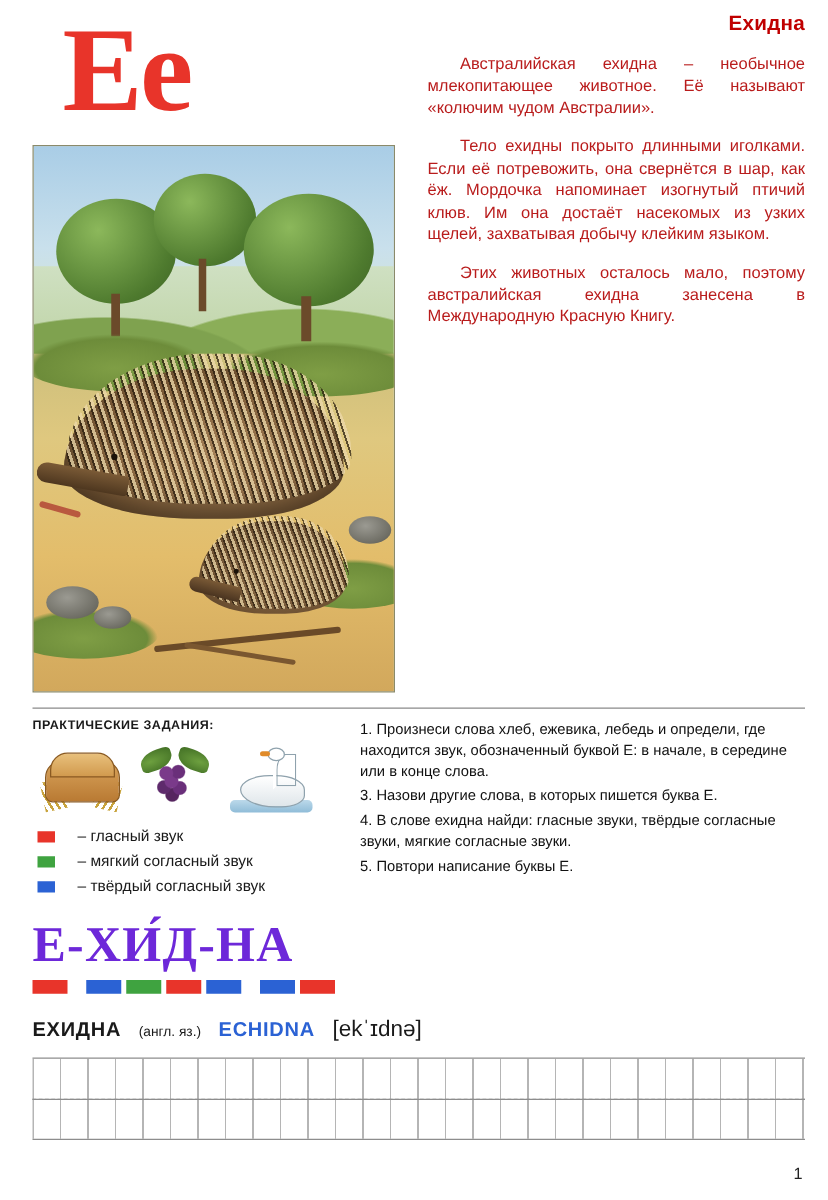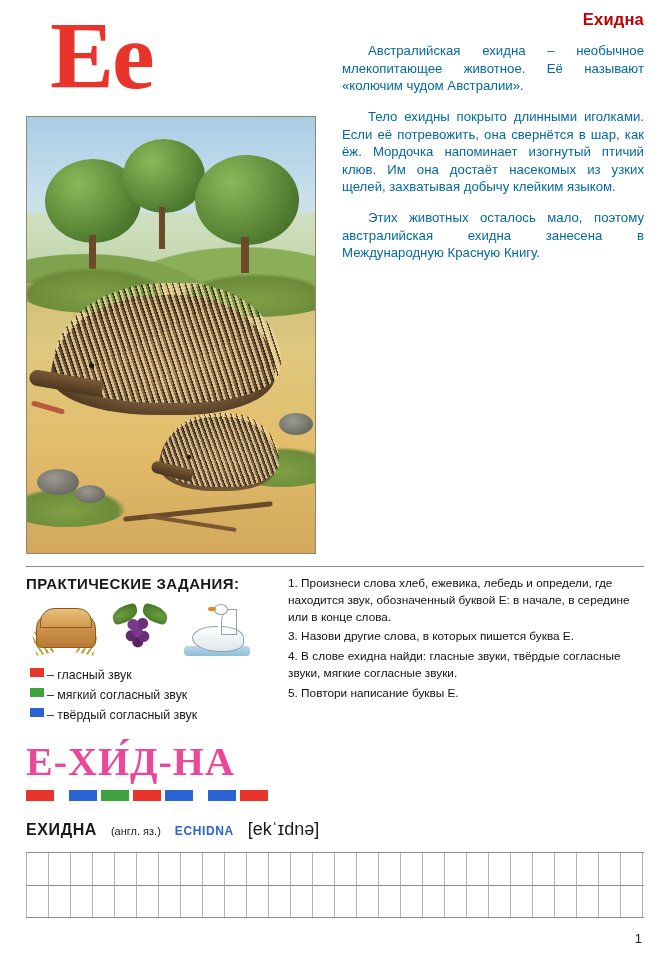--- a/index.html
+++ b/index.html
@@ -60,21 +60,21 @@
     letter-spacing: 0.2px;
   }
 
   .article p {
     margin: 13px 0 1px 0;
     font-size: 13.2px;
     line-height: 1.335;
     text-align: justify;
     text-indent: 26px;
     hyphens: auto;
-    color: #0369a1;
+    color: #b91c1c;
   }
 
   
   .illustration {
     position: relative;
     width: 290px;
     height: 438px;
     border: 1px solid #8a8a6a;
     box-sizing: border-box;
     overflow: hidden;
@@ -208,21 +208,21 @@
   .tasks {
     display: flex;
     flex-direction: row;
     padding: 8px 18px 0 26px;
     box-sizing: border-box;
   }
   .tasks-left { width: 246px; flex: 0 0 246px; }
   .tasks-right { flex: 1 1 auto; padding-left: 16px; box-sizing: border-box; }
 
   .tasks-heading {
-    font-size: 15px; font-weight: bold; letter-spacing: 0.4px;
+    font-size: 10px; font-weight: bold; letter-spacing: 0.4px;
     margin-bottom: 8px;
   }
 
   .pics {
     display: flex; flex-direction: row; gap: 10px;
     margin: 0 0 10px 6px; align-items: flex-end;
   }
   .pic { width: 66px; height: 58px; position: relative; }
 
   
@@ -291,59 +291,59 @@
     background: #e08b2a; border-radius: 2px;
   }
   .water {
     position: absolute; left: 0; top: 46px; width: 66px; height: 10px;
     background: linear-gradient(#bcd9ea, #8fbcd8);
     border-radius: 4px;
   }
 
   .legend { margin: 2px 0 0 4px; }
   .legend-row {
-    display: flex; gap: 3px;
+    display: flex; align-items: center; gap: 18px;
     font-size: 12.4px; margin-bottom: 6px;
   }
   .swatch { width: 14px; height: 9px; display: inline-block; }
   .sw-red { background: #e8342a; }
   .sw-blue { background: #2b62d4; }
   .sw-green { background: #3fa340; }
 
   .task-list { font-size: 11.8px; line-height: 1.42; color: #111; }
   .task-list .item { margin-bottom: 3px; }
 
   
   .syll {
     margin: 14px 0 0 26px;
     font-family: "Liberation Serif", serif;
     font-size: 40px;
     font-weight: bold;
-    color: #ec4899;
+    color: #6d28d9;
     letter-spacing: 1px;
     line-height: 1;
   }
   .scheme {
     display: flex; flex-direction: row; align-items: center;
     margin: 8px 0 0 26px; gap: 4px;
   }
   .cell { width: 28px; height: 11px; }
   .c-red { background: #e8342a; }
   .c-blue { background: #2b62d4; }
   .c-green { background: #3fa340; }
   .gap { width: 7px; height: 1px; }
 
   
   .wordrow {
     display: flex; flex-direction: row; align-items: baseline;
     margin: 18px 0 0 26px; gap: 14px;
   }
   .w-ru { font-size: 16px; font-weight: bold; letter-spacing: 0.6px; }
   .w-lang { font-size: 11px; }
-  .w-en { font-size: 12px; font-weight: bold; color: #2b62d4; letter-spacing: 0.6px; }
+  .w-en { font-size: 16px; font-weight: bold; color: #2b62d4; letter-spacing: 0.6px; }
   .w-ipa { font-size: 18px; }
 
   
   .lines {
     margin: 12px 18px 0 26px;
     height: 64px;
     position: relative;
     background:
       repeating-linear-gradient(to right, rgba(120,120,120,0.55) 0 1px, transparent 1px 22px);
     border-top: 1px solid #8d8d8d;

